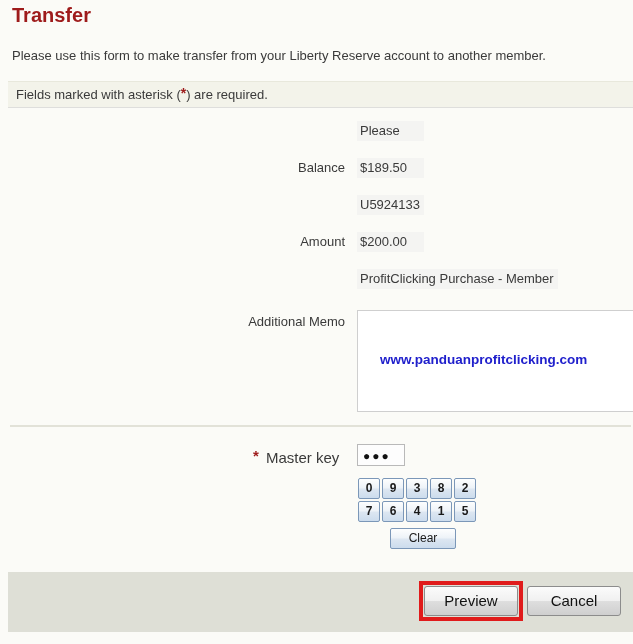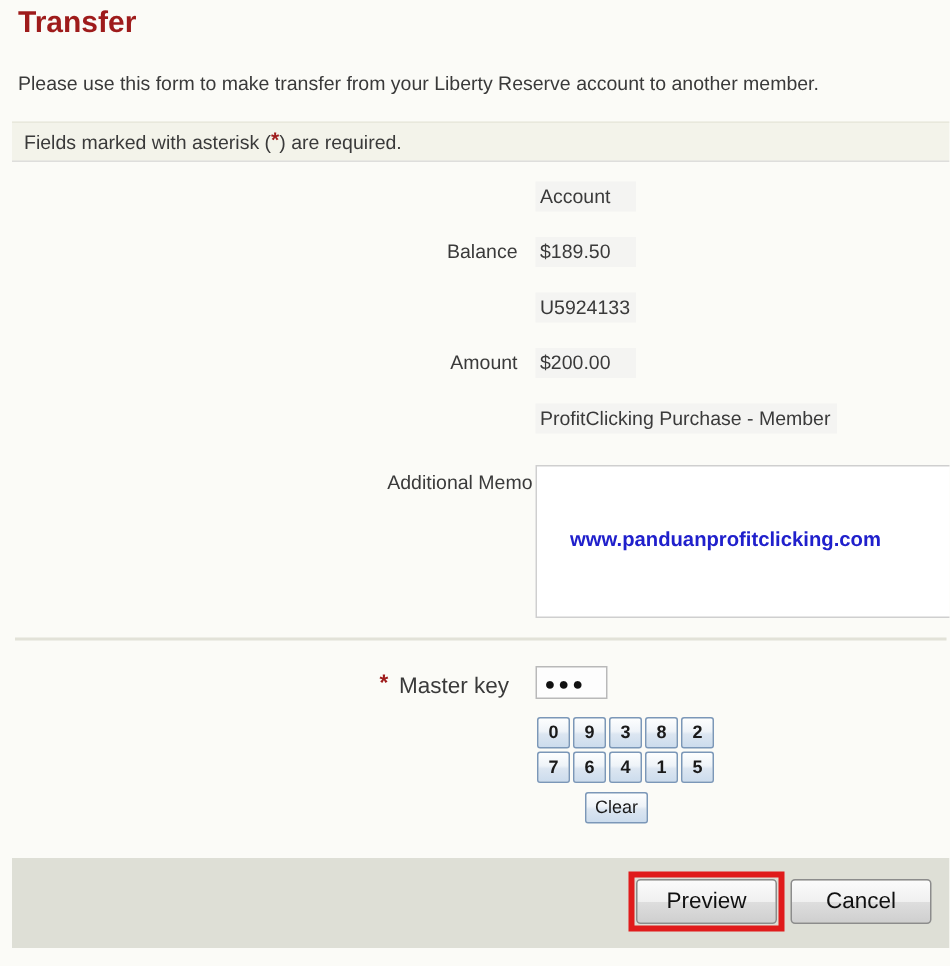--- a/index.html
+++ b/index.html
@@ -106,21 +106,20 @@
     height: 112px;
   }
   #additional-memo-label {
     position: absolute;
     left: 0;
     width: 345px;
     text-align: right;
     top: 9px;
     font-size: 13px;
     color: #3a3a3a;
-    padding-left: 10px;
   }
   #additional-memo-box {
     position: absolute;
     left: 357px;
     top: 5px;
     width: 300px;
     height: 102px;
     background: #ffffff;
     border: 1px solid #cfcfcf;
     box-sizing: border-box;
@@ -215,21 +214,21 @@
     color: #1a1a1a;
     text-align: center;
     line-height: 19px;
     padding: 0;
     cursor: pointer;
   }
   #clear-button {
     position: absolute;
     left: 32px;
     top: 50px;
-    width: 42px;
+    width: 66px;
     height: 21px;
     box-sizing: border-box;
     border: 1px solid #7b97b8;
     border-radius: 2px;
     background: linear-gradient(to bottom, #fdfefe 0%, #eef3f8 45%, #dce6f1 55%, #ccdced 100%);
     font-family: "Liberation Sans", sans-serif;
     font-size: 12px;
     color: #1a1a1a;
     text-align: center;
     line-height: 19px;
@@ -290,21 +289,21 @@
 
 <div id="intro-text">Please use this form to make transfer from your Liberty Reserve account to another member.</div>
 
 <div id="required-notice">
   <div class="notice-text"><span>Fields marked with asterisk (</span><span class="req-star">*</span><span>) are required.</span></div>
 </div>
 
 <div id="form-area">
 
   <div class="form-row">
-    <div class="form-value">Account</div>
+    <div class="form-value">Please</div>
   </div>
 
   <div class="form-row">
     <div class="form-label">Balance</div>
     <div class="form-value">$189.50</div>
   </div>
 
   <div class="form-row">
     <div class="form-value">U5924133</div>
   </div>

